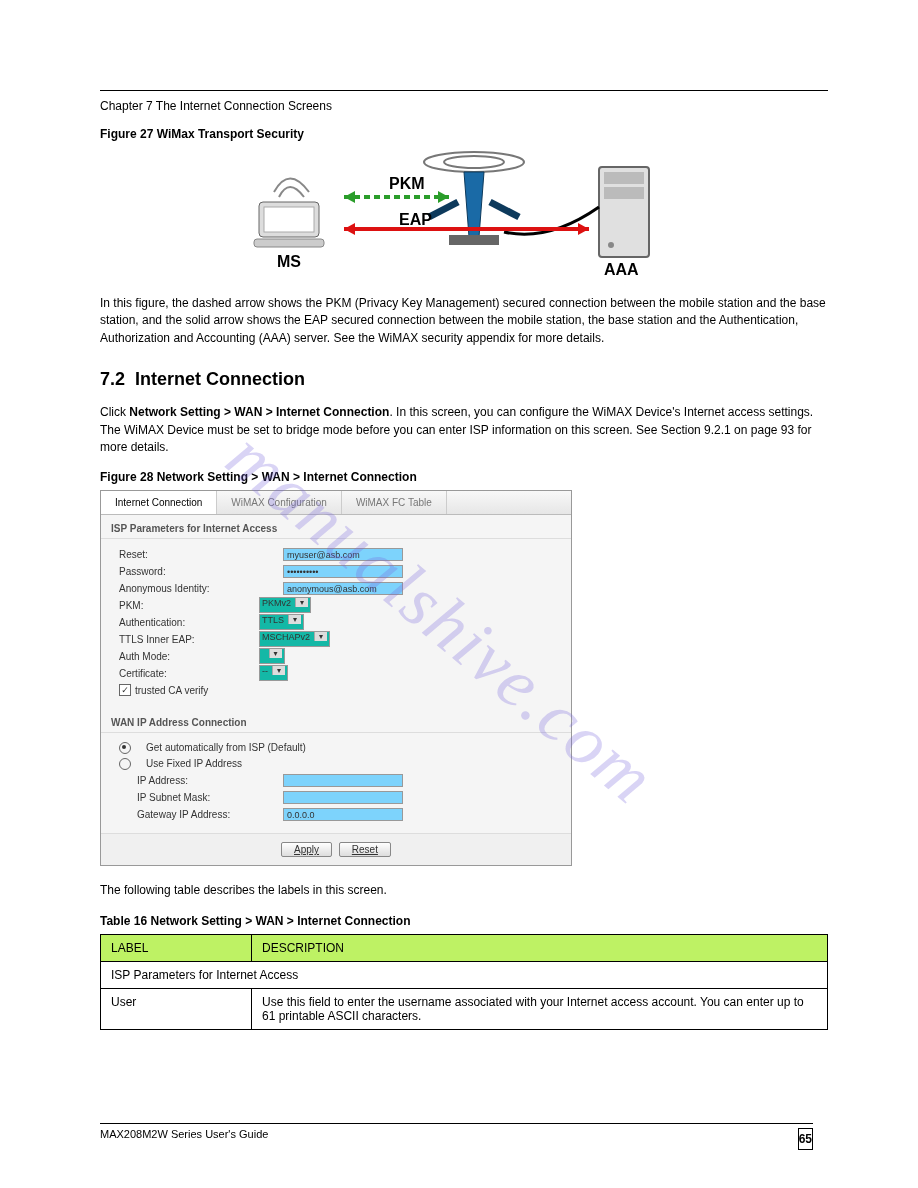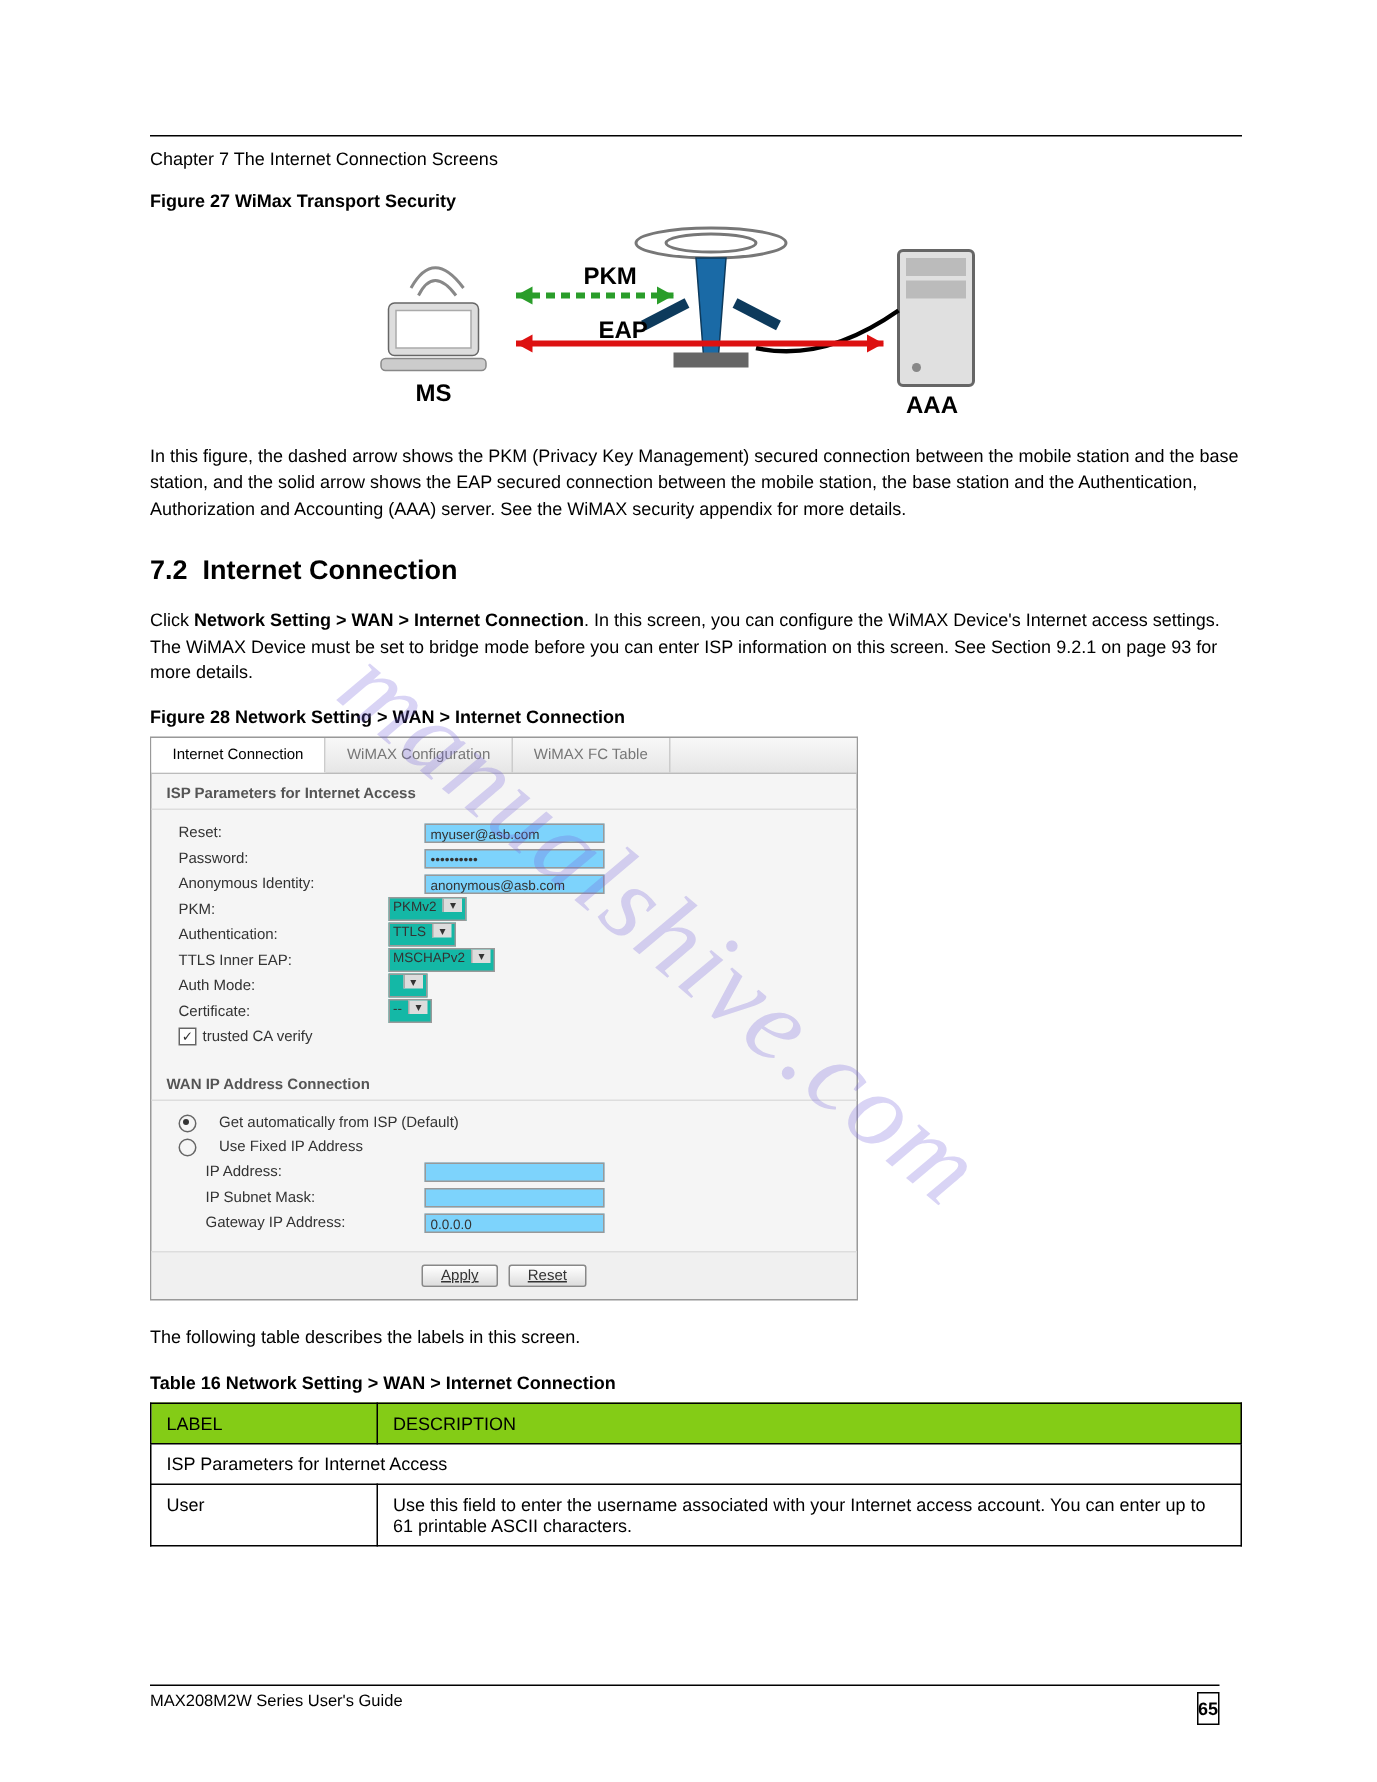--- a/index.html
+++ b/index.html
@@ -170,21 +170,21 @@
     font-size: 12px;
     margin-top: 6px;
   }
   table.desc th, table.desc td {
     border: 1px solid #000;
     padding: 6px 10px;
     text-align: left;
     vertical-align: top;
   }
   table.desc th {
-    background: #84cc16;
+    background: #bef264;
     font-weight: normal;
   }
   table.desc td.colspan {
     font-size: 12px;
   }
   .footer {
     position: absolute;
     bottom: 38px;
     left: 100px;
     right: 105px;

